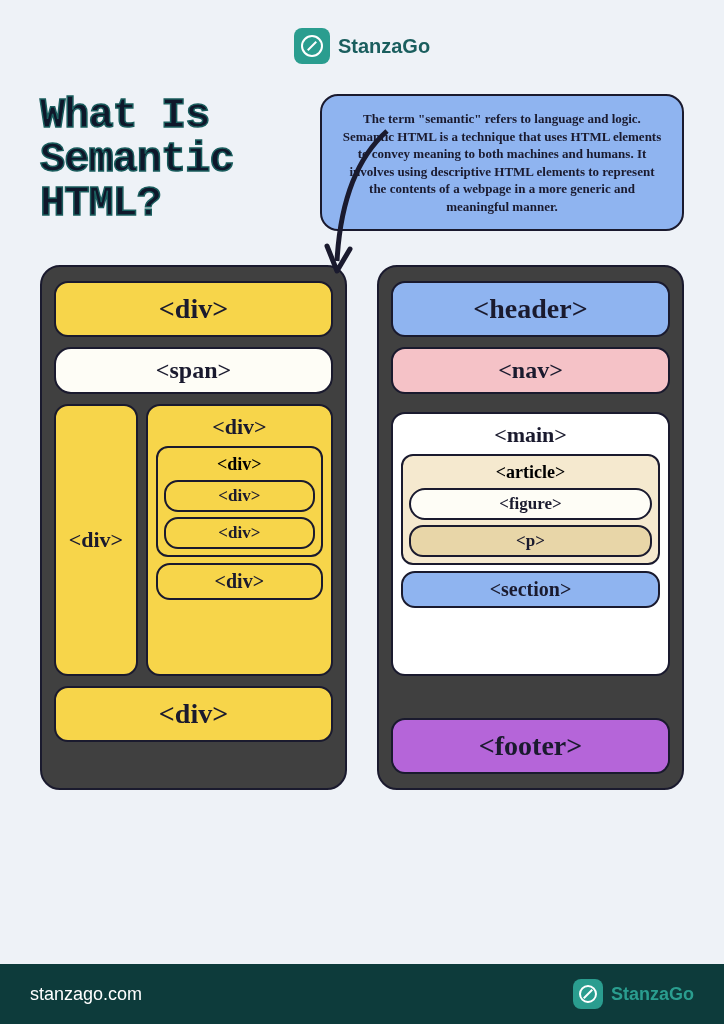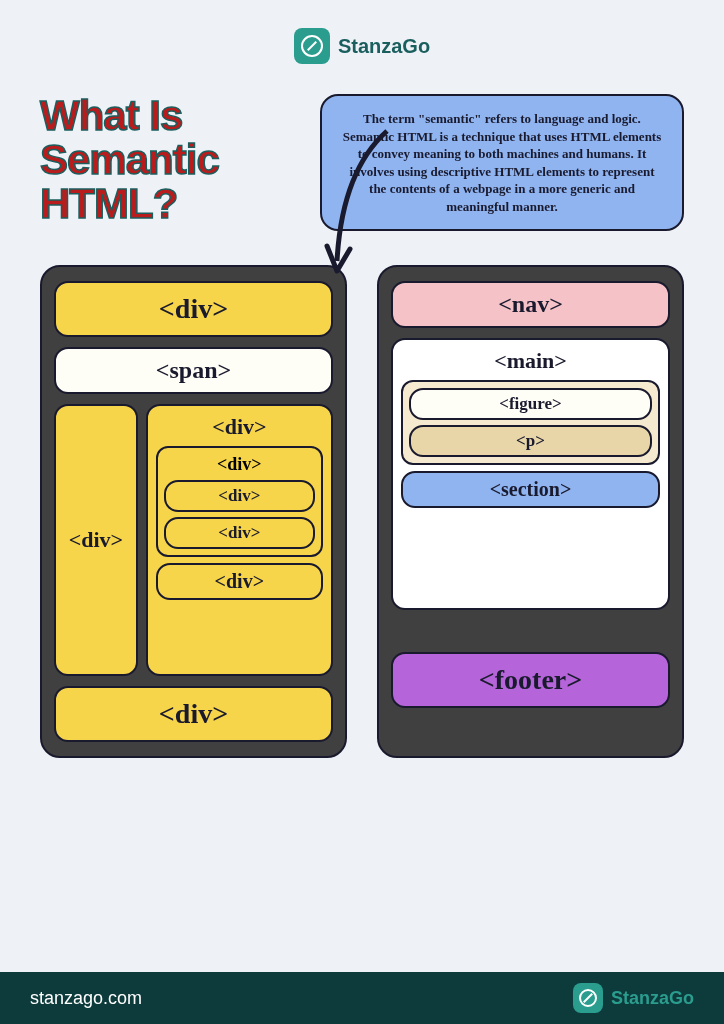--- a/index.html
+++ b/index.html
@@ -50,24 +50,24 @@
   font-size: 20px;
   color: #1a5e5e;
 }
 .top-section {
   display: flex;
   padding: 30px 40px 10px 40px;
   gap: 20px;
   align-items: flex-start;
 }
 .title {
-  font-family: Liberation Sans, sans-serif;
+  font-family: Liberation Mono, monospace;
   font-size: 42px;
   font-weight: 900;
-  color: #b91c1c;
+  color: #0f172a;
   -webkit-text-stroke: 1.5px #1a5e5e;
   line-height: 1.05;
   flex: 0 0 260px;
   letter-spacing: -1px;
 }
 .desc-box {
   background: #8fb4f0;
   border: 2px solid #1a1a2e;
   border-radius: 18px;
   padding: 14px 18px;
@@ -124,22 +124,22 @@
   display: flex;
   align-items: center;
   justify-content: center;
   font-family: Georgia, serif;
 }
 .big { font-size: 28px; padding: 10px 0; }
 .med { font-size: 24px; padding: 8px 0; }
 .sm { font-size: 20px; padding: 5px 0; }
 .xs { font-size: 17px; padding: 4px 0; }
 .yellow { background: #f7d54a; }
-.cream { background: #fefdf6; }
-.white { background: #ffffff; }
+.cream { background: #fefdf6; border-radius: 17px; }
+.white { background: #ffffff; margin-top: 8px; }
 .blue { background: #8fb4f0; }
 .pink { background: #f5c2c7; }
 .orange { background: #f0a84e; }
 .purple { background: #b565d9; margin-top: 32px; }
 .sand { background: #e8d6a8; }
 .row {
   display: flex;
   gap: 8px;
 }
 .col-narrow { flex: 0 0 30%; }
@@ -177,21 +177,21 @@
   text-align: center;
   font-weight: 900;
   font-size: 18px;
 }
 .footer-bar {
   position: absolute;
   bottom: 0;
   left: 0;
   right: 0;
   background: #0d3b3b;
-  height: 52px;
+  height: 60px;
   display: flex;
   align-items: center;
   justify-content: space-between;
   padding: 0 30px;
 }
 .footer-url {
   color: #fff;
   font-family: Arial, sans-serif;
   font-size: 18px;
 }
@@ -243,25 +243,27 @@
           <div class="block xs yellow">&lt;div&gt;</div>
           <div class="block xs yellow">&lt;div&gt;</div>
         </div>
         <div class="block sm yellow">&lt;div&gt;</div>
       </div>
     </div>
     <div class="block big yellow">&lt;div&gt;</div>
   </div>
 
   <div class="panel">
+    <div class="block big blue">&lt;header&gt;</div>
     <div class="block med pink">&lt;nav&gt;</div>
     <div class="row" style="height:272px;">
       <div class="col-wide nested white">
         <div class="nested-title">&lt;main&gt;</div>
         <div class="inner-nested" style="background:#f5e9cf;">
+          <div class="inner-title">&lt;article&gt;</div>
           <div class="block xs cream">&lt;figure&gt;</div>
           <div class="block xs sand">&lt;p&gt;</div>
         </div>
         <div class="block sm blue">&lt;section&gt;</div>
       </div>
     </div>
     <div class="block big purple">&lt;footer&gt;</div>
   </div>
 </div>
 

